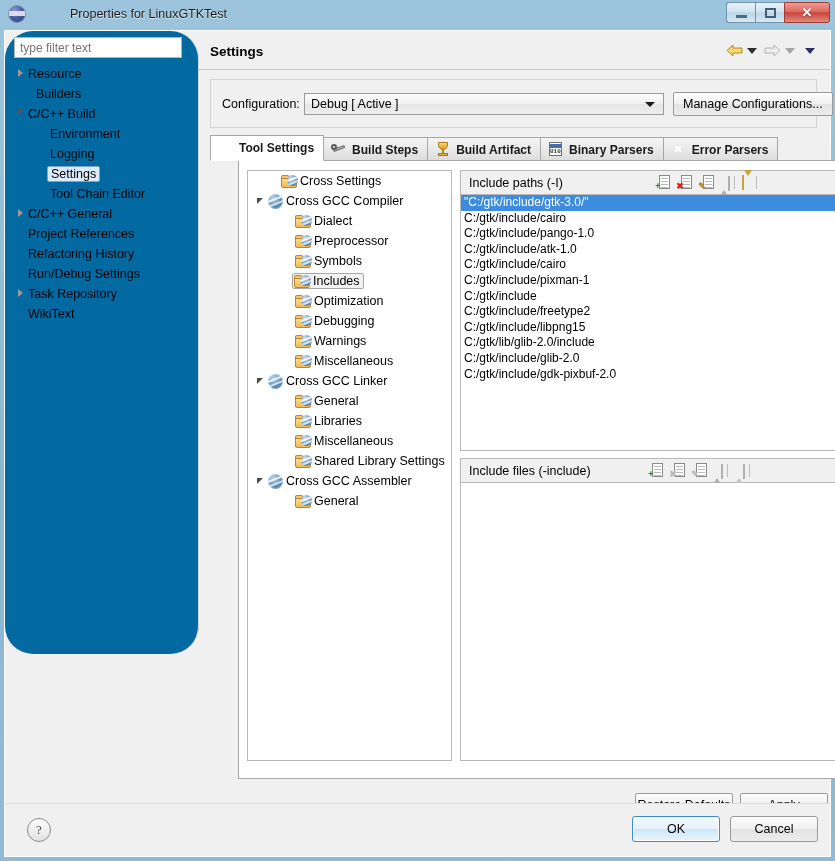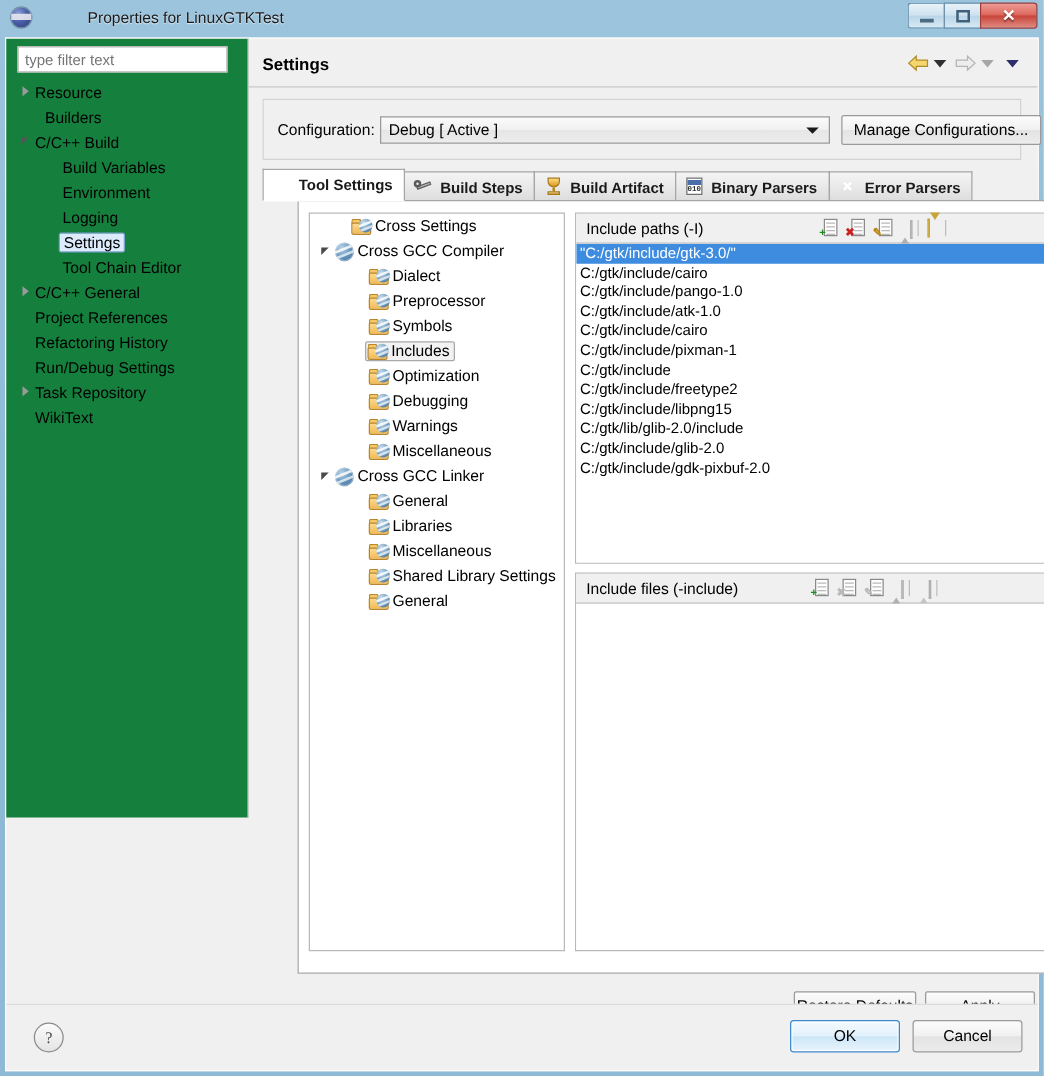--- a/index.html
+++ b/index.html
@@ -93,23 +93,24 @@
     background: #f0f0f0;
     border: 1px solid #ffffff;
     box-sizing: border-box;
   }
 
   
   #left-pane {
     position: absolute;
     left: 0px; top: 0px;
     width: 194px; height: 623px;
-    background: #15803d;
+    background: #0369a1;
     border-right: 1px solid #d4d4d4;
     box-sizing: border-box;
+    border-radius: 28px;
   }
   #filter-input {
     position: absolute;
     left: 9px; top: 6px;
     width: 168px; height: 21px;
     box-sizing: border-box;
     border: 1px solid #b4b4b4;
     background: #ffffff;
     font-family: "Liberation Sans", sans-serif;
     font-size: 12px;
@@ -646,24 +647,20 @@
           <div class="nav-item" style="padding-left: 16px;">
             <span class="nav-arrow"></span>
             <span class="nav-label">Builders</span>
           </div>
           <div class="nav-item" style="padding-left: 8px;">
             <span class="nav-arrow"><span class="tri-open"></span></span>
             <span class="nav-label">C/C++ Build</span>
           </div>
           <div class="nav-item" style="padding-left: 30px;">
             <span class="nav-arrow"></span>
-            <span class="nav-label">Build Variables</span>
-          </div>
-          <div class="nav-item" style="padding-left: 30px;">
-            <span class="nav-arrow"></span>
             <span class="nav-label">Environment</span>
           </div>
           <div class="nav-item" style="padding-left: 30px;">
             <span class="nav-arrow"></span>
             <span class="nav-label">Logging</span>
           </div>
           <div class="nav-item selected" style="padding-left: 30px;">
             <span class="nav-arrow"></span>
             <span class="nav-label">Settings</span>
           </div>
@@ -939,20 +936,31 @@
                 <span class="tool-ic">
                   <span class="ico-folder">
                     <span class="ftab"></span>
                     <span class="fbody"></span>
                     <span class="fball"></span>
                   </span>
                 </span>
                 <span class="tool-label">Shared Library Settings</span>
               </span>
             </div>
+            <div class="tool-item" style="padding-left: 6px;">
+              <span class="tool-arrow">
+                <span class="tri-open2"></span>
+              </span>
+              <span class="" style="display: inline-flex; align-items: center;">
+                <span class="tool-ic">
+                  <span class="ico-tool"></span>
+                </span>
+                <span class="tool-label">Cross GCC Assembler</span>
+              </span>
+            </div>
             <div class="tool-item" style="padding-left: 34px;">
               <span class="tool-arrow"></span>
               <span class="" style="display: inline-flex; align-items: center;">
                 <span class="tool-ic">
                   <span class="ico-folder">
                     <span class="ftab"></span>
                     <span class="fbody"></span>
                     <span class="fball"></span>
                   </span>
                 </span>

